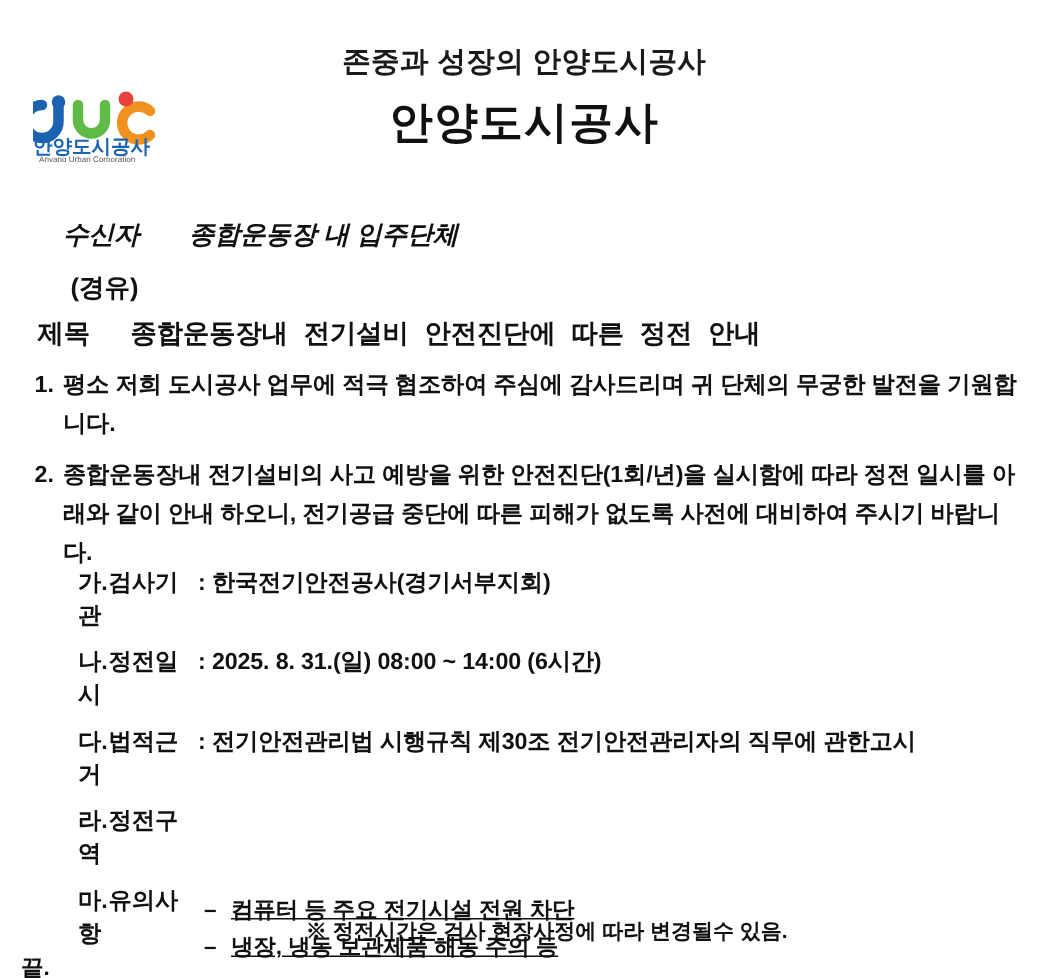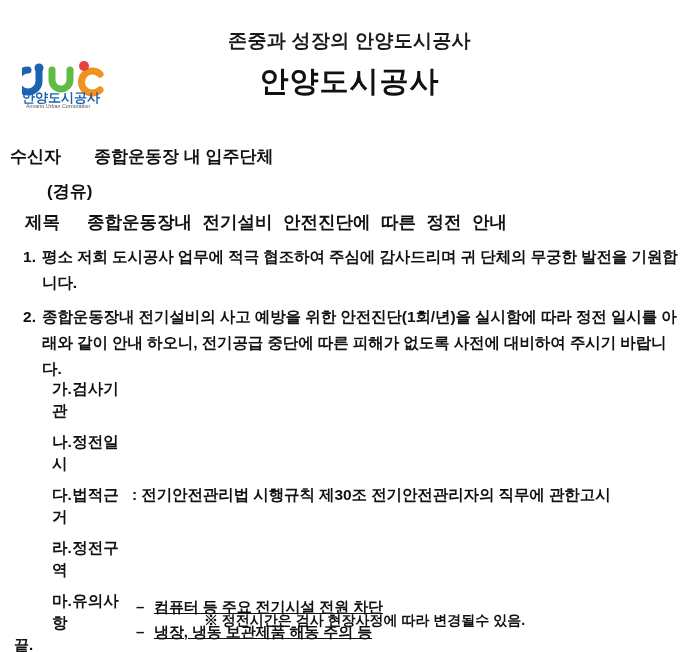--- a/index.html
+++ b/index.html
@@ -59,21 +59,21 @@
   .field {
     position: absolute;
     font-size: 17px;
     font-weight: 700;
     color: #111111;
     white-space: nowrap;
   }
   .field .label { display: inline-block; }
   .field .value { display: inline-block; }
 
-  .f-recipient { top: 145px; left: 10px; }
+  .f-recipient { top: 145px; left: 42px; font-style: italic; }
   .f-recipient .label { width: 84px; }
   .f-via { top: 180px; left: 25px; margin-left: 22px; }
   .f-subject { top: 210px; left: 25px; font-size: 17.5px; font-family: Liberation Mono, monospace; }
   .f-subject .label { width: 62px; }
 
   
   .body-list {
     position: absolute;
     top: 244px;
     left: 14px;
@@ -218,27 +218,29 @@
     </div>
   </div>
 
   <div class="sub-list">
 
     <div class="sub-item">
       <div class="sub-marker">
         <span class="mk">가.</span>
         <span>검사기관</span>
       </div>
+      <div class="sub-text">: 한국전기안전공사(경기서부지회)</div>
     </div>
 
     <div class="sub-item">
       <div class="sub-marker">
         <span class="mk">나.</span>
         <span>정전일시</span>
       </div>
+      <div class="sub-text">: 2025. 8. 31.(일)   08:00 ~ 14:00 (6시간)</div>
     </div>
 
     <div class="sub-item">
       <div class="sub-marker">
         <span class="mk">다.</span>
         <span>법적근거</span>
       </div>
       <div class="sub-text">: 전기안전관리법 시행규칙 제30조 전기안전관리자의 직무에 관한고시</div>
     </div>
 

